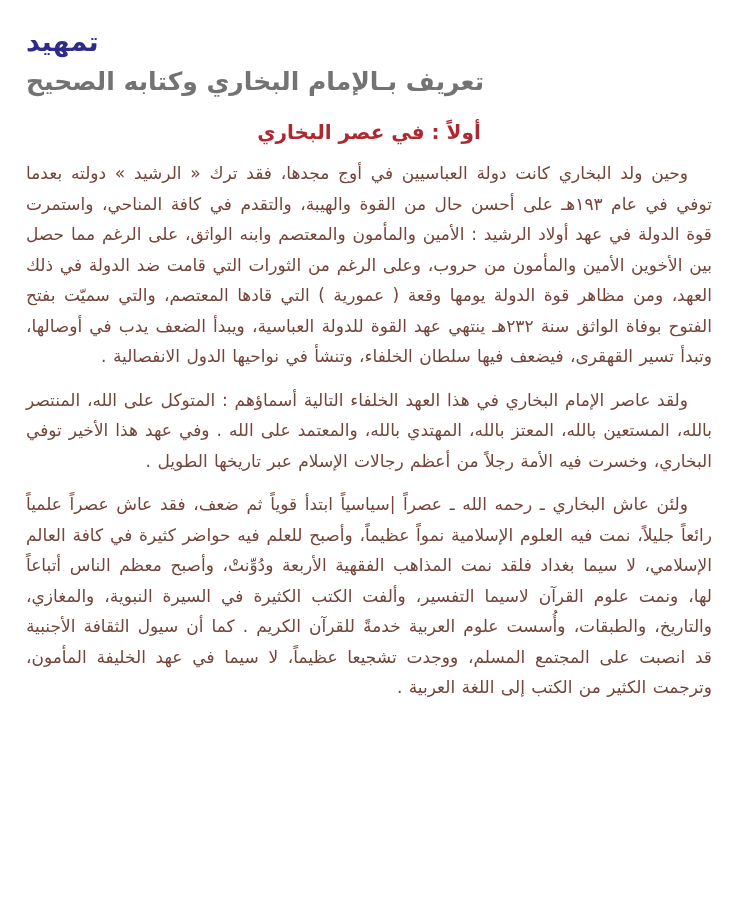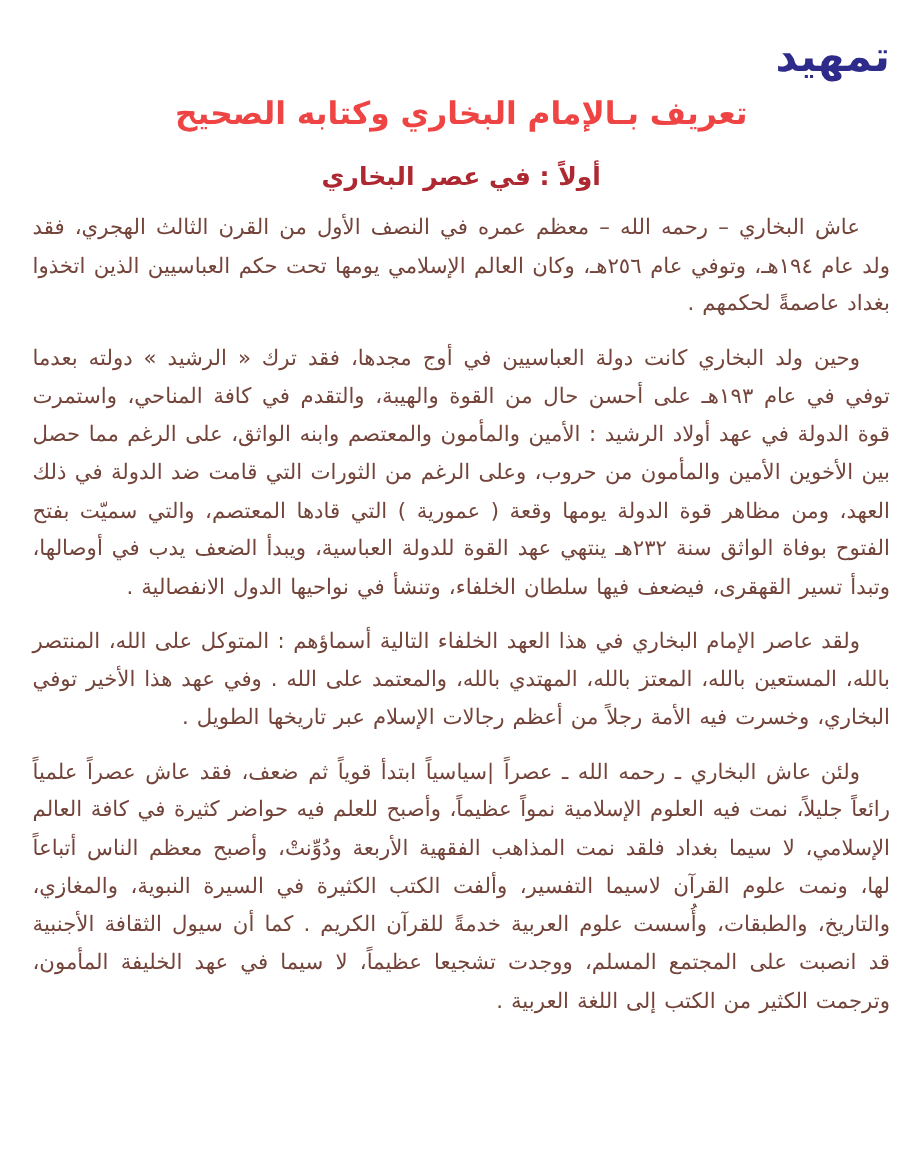--- a/index.html
+++ b/index.html
@@ -15,30 +15,30 @@
   }
   .page {
     direction: rtl;
     box-sizing: border-box;
     width: 734px;
     height: 923px;
     padding: 20px 22px 10px 26px;
     background: #ffffff;
   }
   .doc-title {
-    text-align: right;
+    text-align: left;
     color: #2e2b8b;
-    font-size: 34px;
+    font-size: 27px;
     font-weight: bold;
     margin: 6px 0 10px 0;
     letter-spacing: 0.5px;
   }
   .doc-subtitle {
-    text-align: center;
-    color: #ef4444;
+    text-align: left;
+    color: #737373;
     font-size: 25px;
     font-weight: bold;
     margin: 0 0 24px 0;
   }
   .section-heading {
     text-align: center;
     color: #ae2832;
     font-size: 20px;
     font-weight: bold;
     margin: 0 0 14px 0;
@@ -60,19 +60,18 @@
 
 <div class="page">
 
   <h1 class="doc-title">تمهيد</h1>
 
   <h2 class="doc-subtitle">تعريف بـالإمام البخاري وكتابه الصحيح</h2>
 
   <h3 class="section-heading">أولاً : في عصر البخاري</h3>
 
   <div class="body-text">
-    <p>عاش البخاري – رحمه الله – معظم عمره في النصف الأول من القرن الثالث الهجري، فقد ولد عام ١٩٤هـ، وتوفي عام ٢٥٦هـ، وكان العالم الإسلامي يومها تحت حكم العباسيين الذين اتخذوا بغداد عاصمةً لحكمهم .</p>
     <p>وحين ولد البخاري كانت دولة العباسيين في أوج مجدها، فقد ترك « الرشيد » دولته بعدما توفي في عام ١٩٣هـ على أحسن حال من القوة والهيبة، والتقدم في كافة المناحي، واستمرت قوة الدولة في عهد أولاد الرشيد : الأمين والمأمون والمعتصم وابنه الواثق، على الرغم مما حصل بين الأخوين الأمين والمأمون من حروب، وعلى الرغم من الثورات التي قامت ضد الدولة في ذلك العهد، ومن مظاهر قوة الدولة يومها وقعة ( عمورية ) التي قادها المعتصم، والتي سميّت بفتح الفتوح بوفاة الواثق سنة ٢٣٢هـ ينتهي عهد القوة للدولة العباسية، ويبدأ الضعف يدب في أوصالها، وتبدأ تسير القهقرى، فيضعف فيها سلطان الخلفاء، وتنشأ في نواحيها الدول الانفصالية .</p>
     <p>ولقد عاصر الإمام البخاري في هذا العهد الخلفاء التالية أسماؤهم : المتوكل على الله، المنتصر بالله، المستعين بالله، المعتز بالله، المهتدي بالله، والمعتمد على الله . وفي عهد هذا الأخير توفي البخاري، وخسرت فيه الأمة رجلاً من أعظم رجالات الإسلام عبر تاريخها الطويل .</p>
     <p>ولئن عاش البخاري ـ رحمه الله ـ عصراً |سياسياً ابتدأ قوياً ثم ضعف، فقد عاش عصراً علمياً رائعاً جليلاً، نمت فيه العلوم الإسلامية نمواً عظيماً، وأصبح للعلم فيه حواضر كثيرة في كافة العالم الإسلامي، لا سيما بغداد فلقد نمت المذاهب الفقهية الأربعة ودُوِّنتْ، وأصبح معظم الناس أتباعاً لها، ونمت علوم القرآن لاسيما التفسير، وألفت الكتب الكثيرة في السيرة النبوية، والمغازي، والتاريخ، والطبقات، وأُسست علوم العربية خدمةً للقرآن الكريم . كما أن سيول الثقافة الأجنبية قد انصبت على المجتمع المسلم، ووجدت تشجيعا عظيماً، لا سيما في عهد الخليفة المأمون، وترجمت الكثير من الكتب إلى اللغة العربية .</p>
   </div>
 
 </div>
 
 </body></html>

